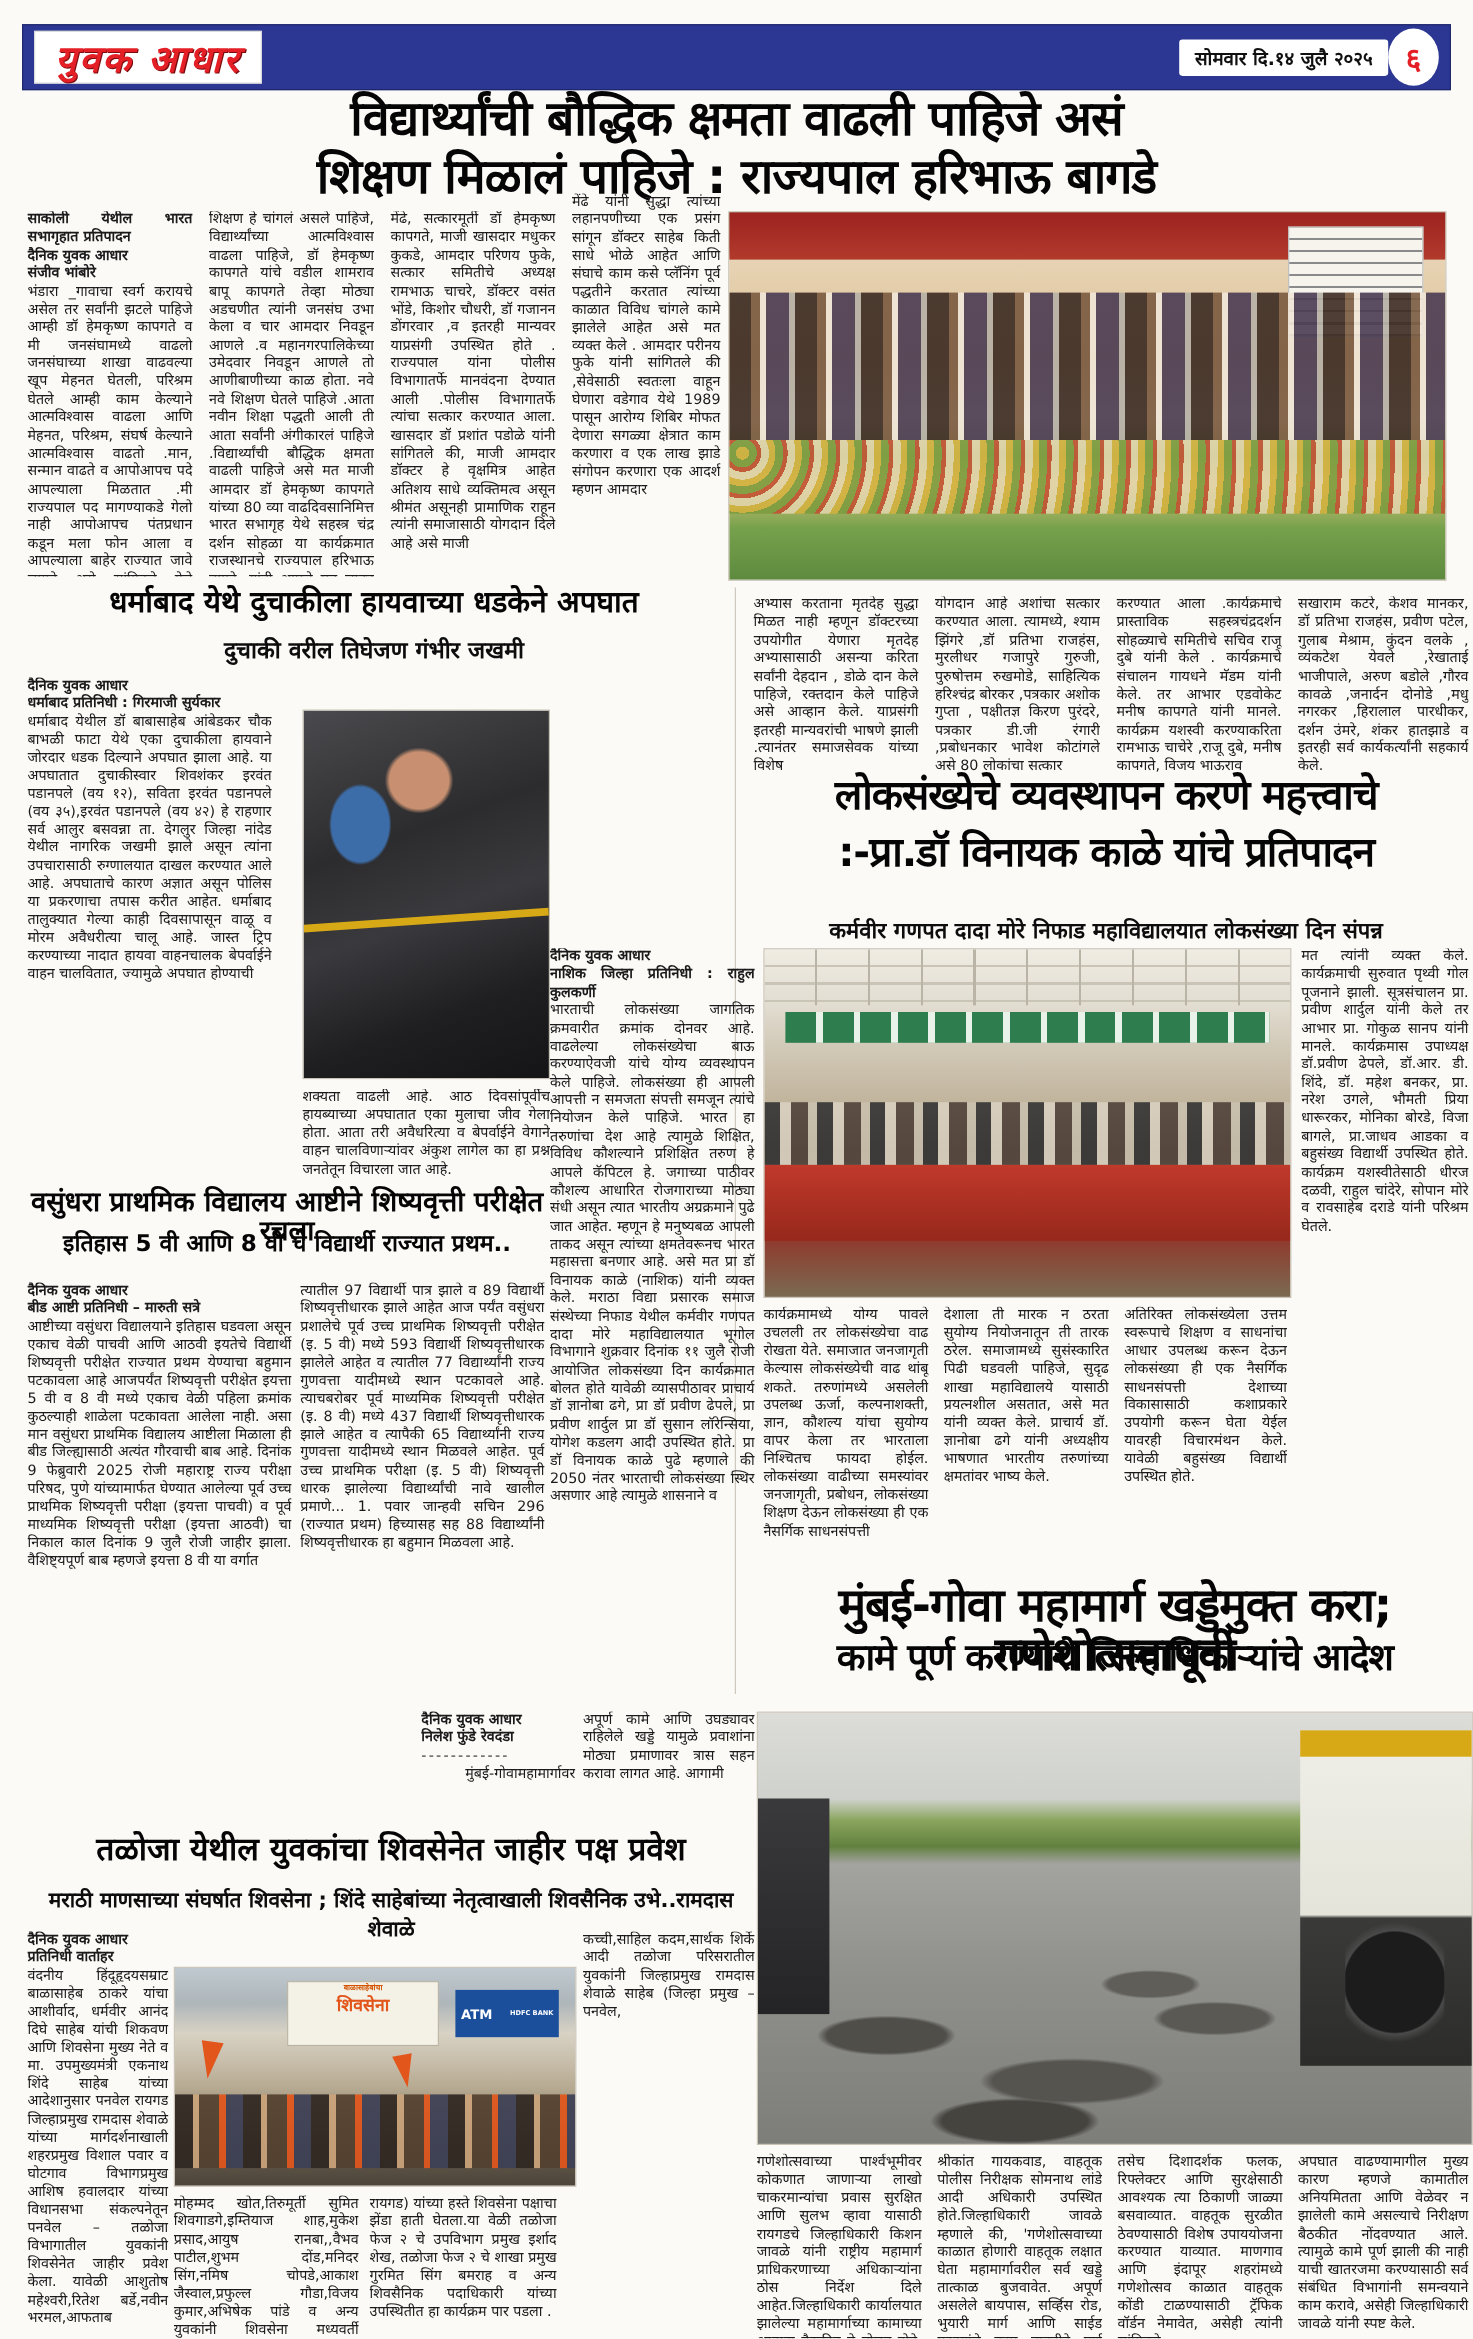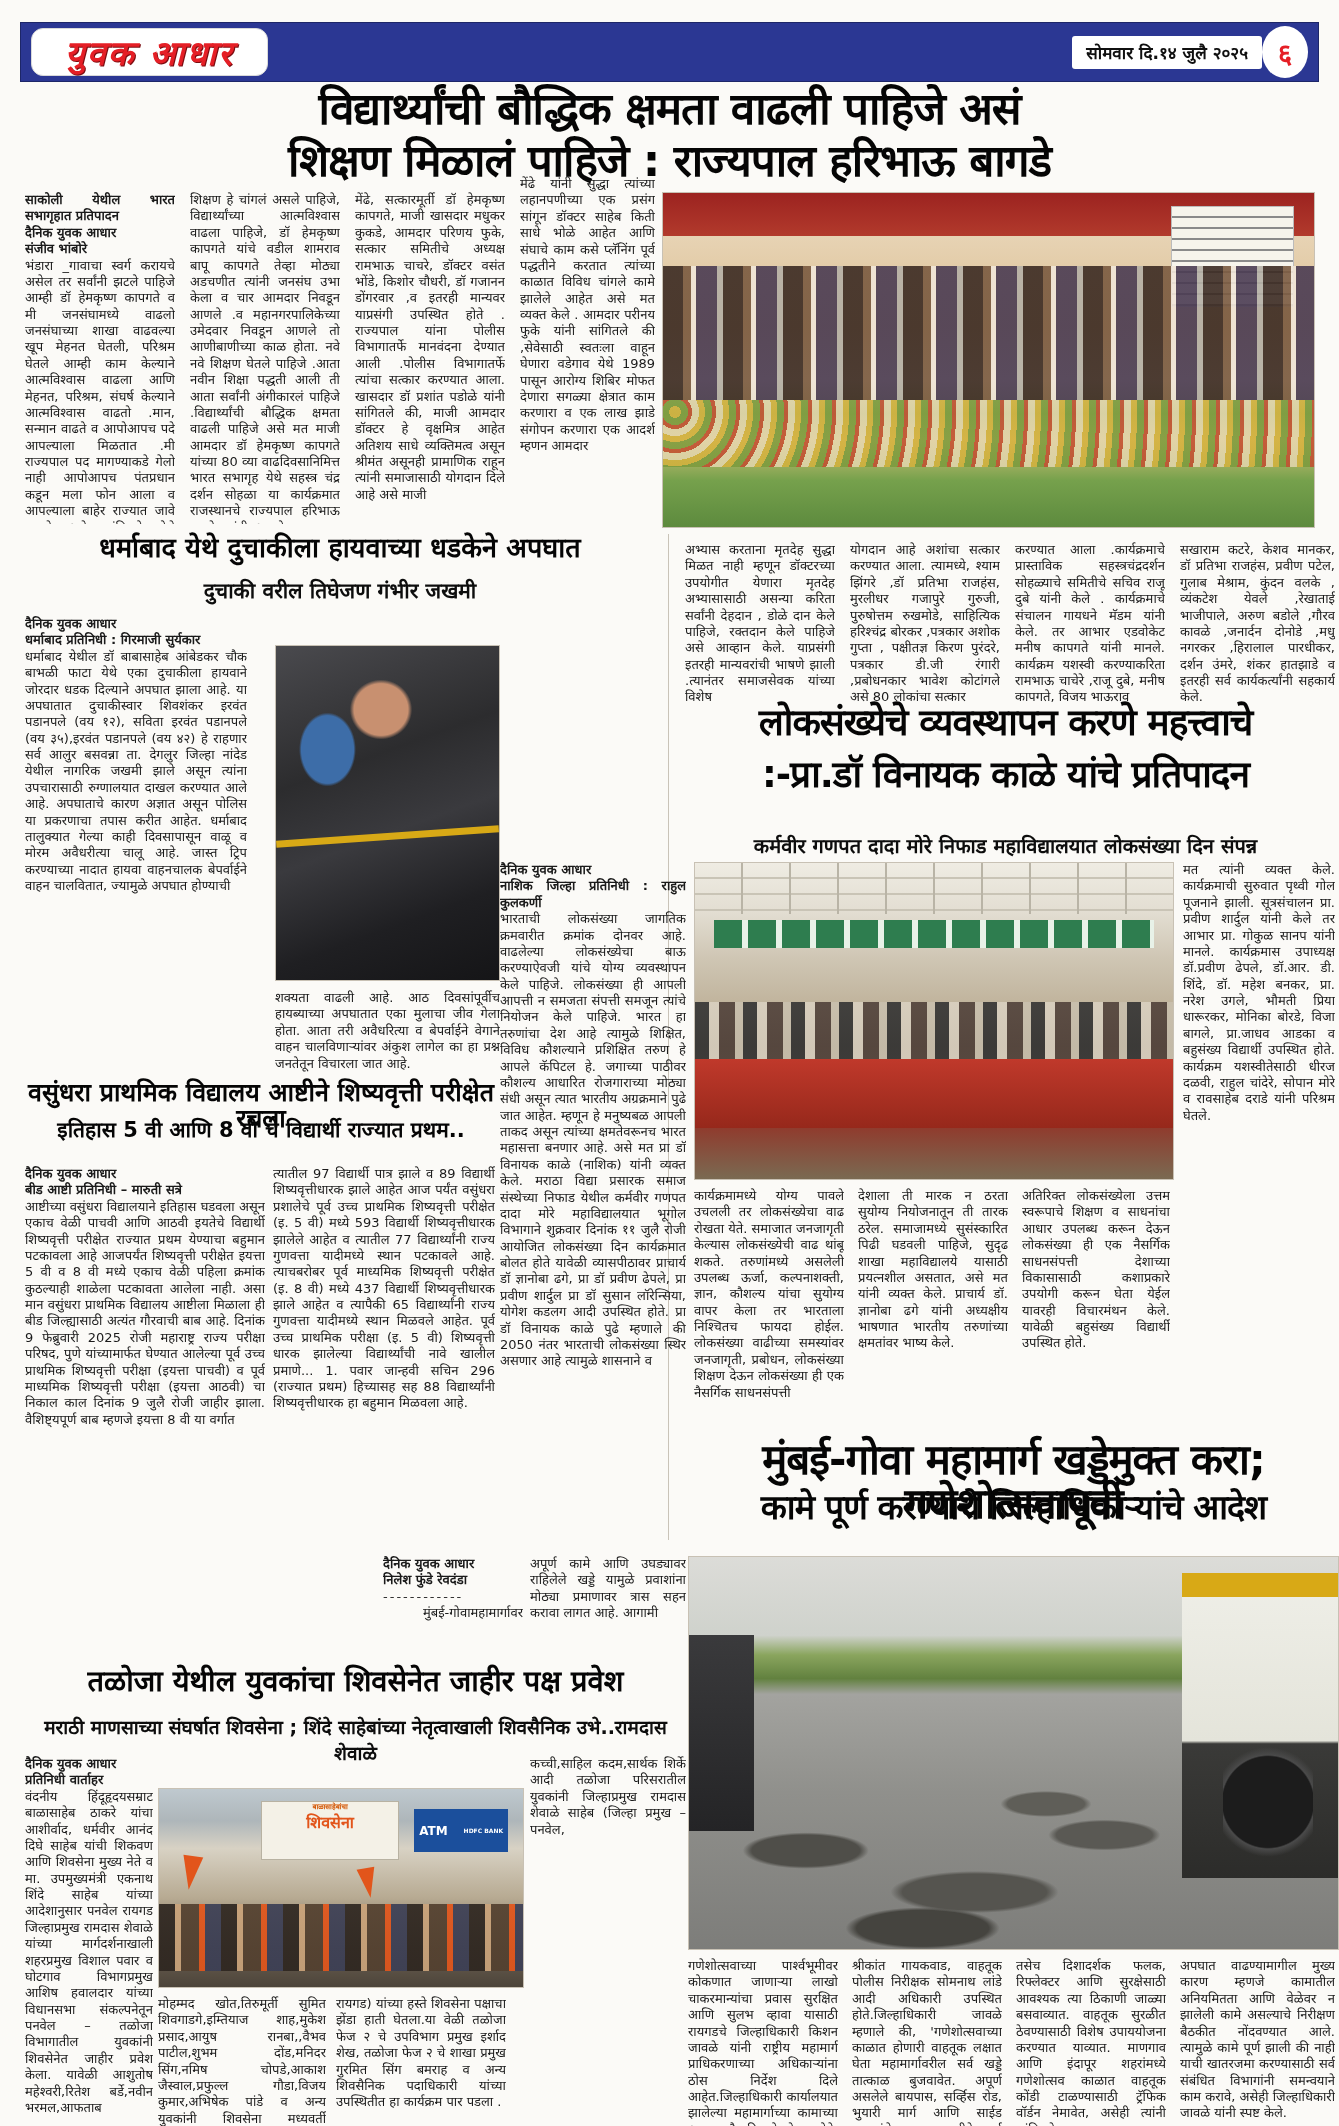--- a/index.html
+++ b/index.html
@@ -6,21 +6,21 @@
   html,body{width:1339px;background:#fbfaf7}
   body{position:relative;height:2126px;font-family:"DejaVu Sans","Liberation Sans",sans-serif;color:#161616}
   .abs{position:absolute}
   .col{position:absolute;font-size:13px;line-height:1.26;text-align:justify;color:#1a1a1a;overflow:hidden}
   .bold{font-weight:700}
   .headline{position:absolute;font-weight:800;color:#050505;text-align:center;letter-spacing:-1px;line-height:1.04}
   .subhead{position:absolute;font-weight:700;color:#0d0d0d;text-align:center}
   .photo{position:absolute;overflow:hidden;border:1px solid #c8c1b4}
   .vr{position:absolute;width:1px;background:#c9c3b8}
   .masthead{position:absolute;left:20px;top:22px;width:1299px;height:60px;background:#2b3793;display:flex;align-items:center;justify-content:space-between;padding:0 10px;border:1px solid #1d2668}
-  .logo-box{background:#fff;border-radius:12px;height:48px;display:flex;align-items:center;padding:0 33px;border:1px solid #d9d9d9}
+  .logo-box{background:#fff;border-radius:0;height:48px;display:flex;align-items:center;padding:0 18px;border:1px solid #d9d9d9}
   .logo-text{color:#e51f26;font-size:34px;font-weight:800;letter-spacing:2px;text-shadow:1px 1px 0 #7a0c10;font-style:italic}
   .mast-right{display:flex;align-items:center;}
   .date-box{background:#fff;border-radius:3px;padding:5px 14px;font-weight:700;font-size:17px;color:#101010;white-space:nowrap}
   .page-badge{background:#fff;border-radius:50%;width:46px;height:52px;display:flex;align-items:center;justify-content:center;color:#e51f26;font-size:27px;font-weight:800}
   .dash{letter-spacing:2px;color:#333}
   .spread{display:flex;justify-content:flex-end}
 </style>
 </head>
 <body>
 

